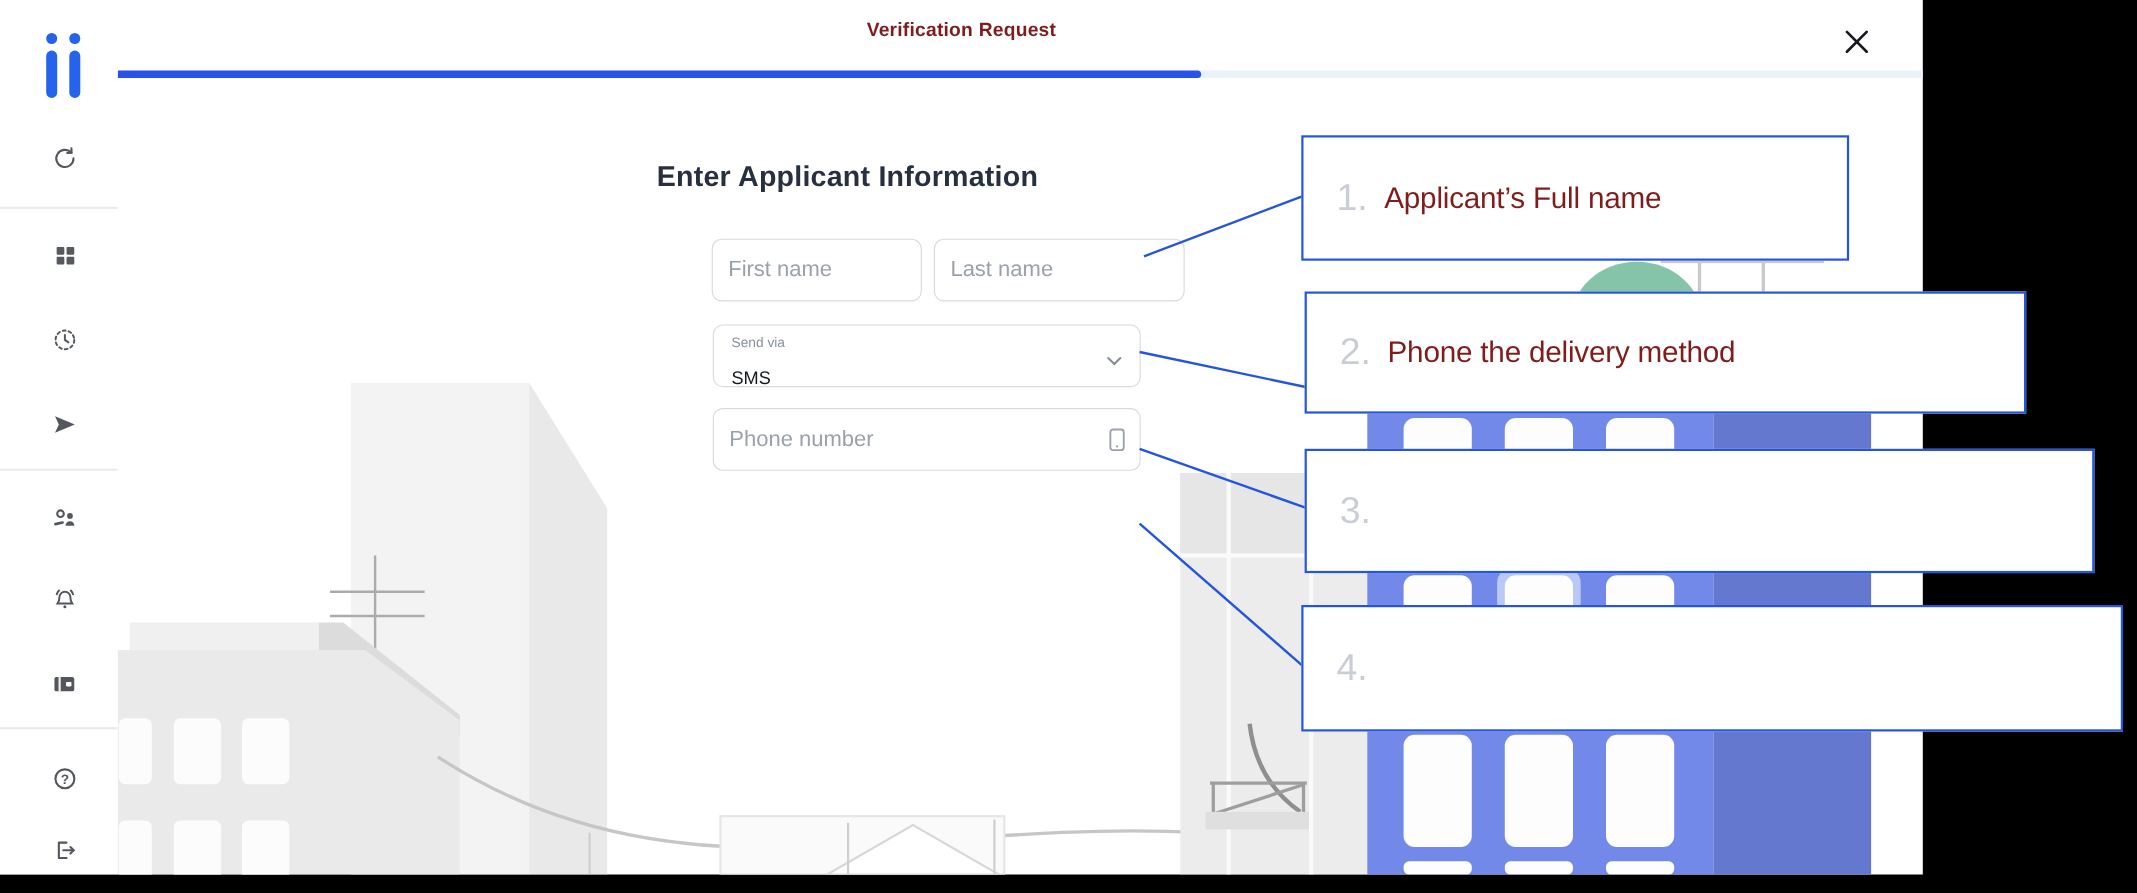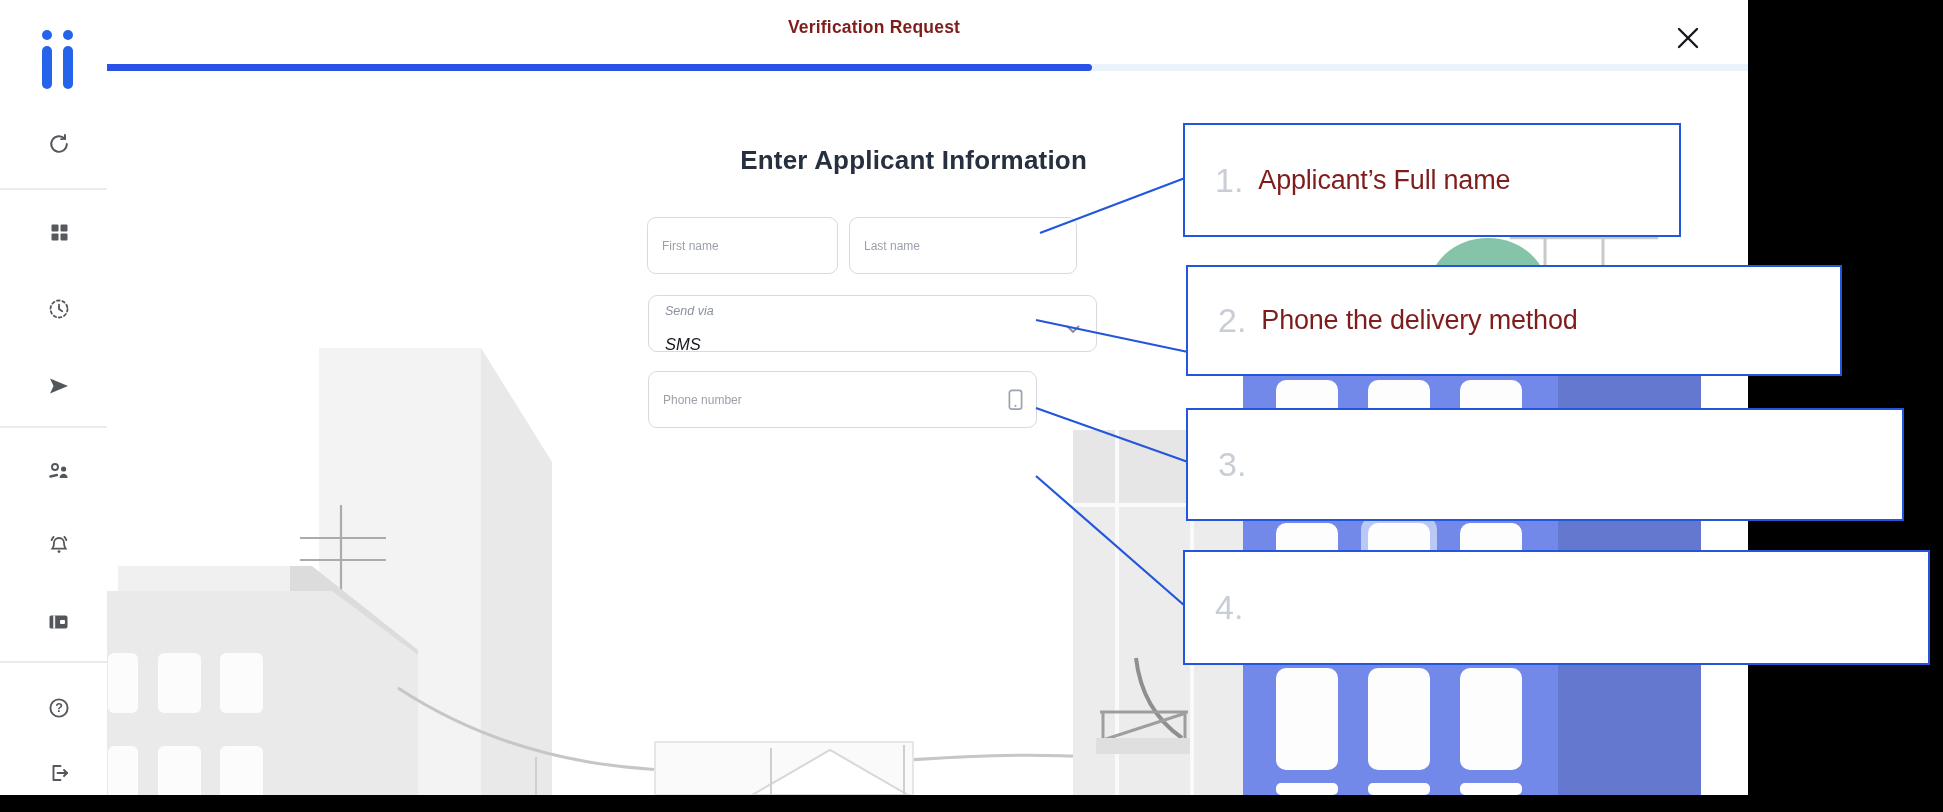--- a/index.html
+++ b/index.html
@@ -16,27 +16,27 @@
   .side-icon{position:absolute;left:47px;width:24px;height:24px;color:#53575d;cursor:pointer;}
   .side-icon svg{display:block;width:24px;height:24px;}
 
   
   .title{position:absolute;left:0;top:17px;width:1748px;text-align:center;font-size:17.5px;font-weight:700;color:#7f1d1d;letter-spacing:.2px;z-index:5;}
   .close-btn{position:absolute;left:1674px;top:24px;width:28px;height:28px;z-index:7;cursor:pointer;}
   .progress-track{position:absolute;left:107px;top:64px;width:1641px;height:7px;background:#eaf3fc;z-index:5;}
   .progress-fill{height:7px;background:#2b52e8;border-radius:0 4px 4px 0;}
 
   
-  .form-heading{position:absolute;left:597px;top:145px;width:490px;text-align:right;font-size:26px;font-weight:700;color:#27303f;z-index:5;letter-spacing:.2px;}
+  .form-heading{position:absolute;left:597px;top:145px;width:490px;text-align:left;font-size:26px;font-weight:700;color:#27303f;z-index:5;letter-spacing:.2px;}
   .field{position:absolute;background:#fff;border:1.6px solid #d7dae0;border-radius:9px;box-sizing:border-box;z-index:5;}
-  .field input{border:none;outline:none;width:100%;height:100%;border-radius:9px;font-size:12px;color:#15181d;padding:0 14px;box-sizing:border-box;font-family:inherit;background:transparent;}
+  .field input{border:none;outline:none;width:100%;height:100%;border-radius:9px;font-size:20px;color:#15181d;padding:0 14px;box-sizing:border-box;font-family:inherit;background:transparent;}
   .field input::placeholder{color:#9ba1ab;}
   .f-first{left:647px;top:217px;width:191px;height:57px;}
   .f-last{left:849px;top:217px;width:228px;height:57px;}
-  .f-send{left:648px;top:295px;width:449px;height:57px;font-style:italic;}
+  .f-send{left:648px;top:295px;width:389px;height:57px;}
   .f-phone{left:648px;top:371px;width:389px;height:57px;}
   .f-lang{left:648px;top:448px;width:389px;height:57px;}
   .sel-label{position:absolute;left:16px;top:8px;font-size:12.5px;color:#8a919d;}
   .sel-value{position:absolute;left:16px;top:27px;font-size:16.5px;color:#15181d;margin-top:12px;}
   .chev{position:absolute;right:16px;top:24px;width:14px;height:9px;}
   .phone-ic{position:absolute;right:13px;top:17px;width:15px;height:22px;}
 
   
   .illus{position:absolute;left:0;top:0;width:1748px;height:795px;z-index:1;}
 

